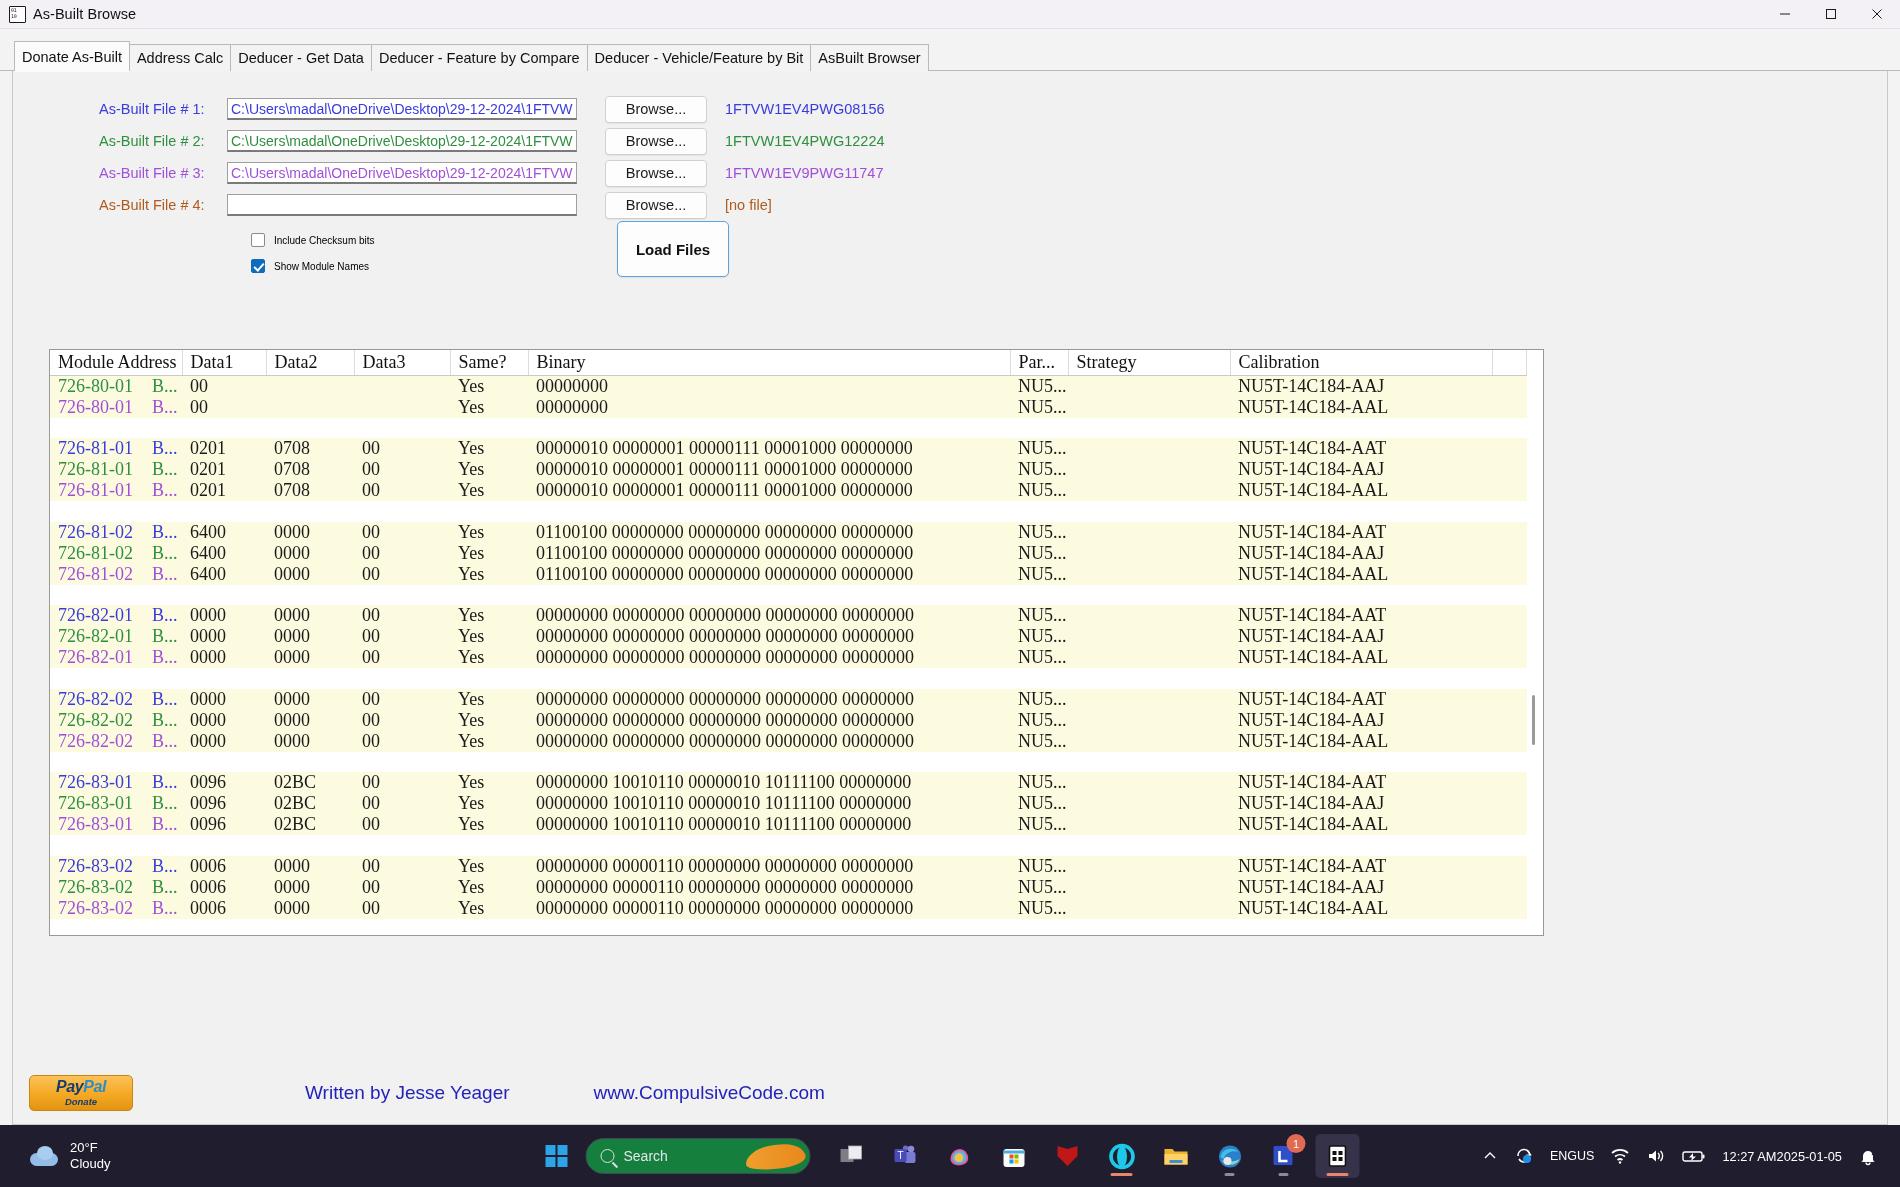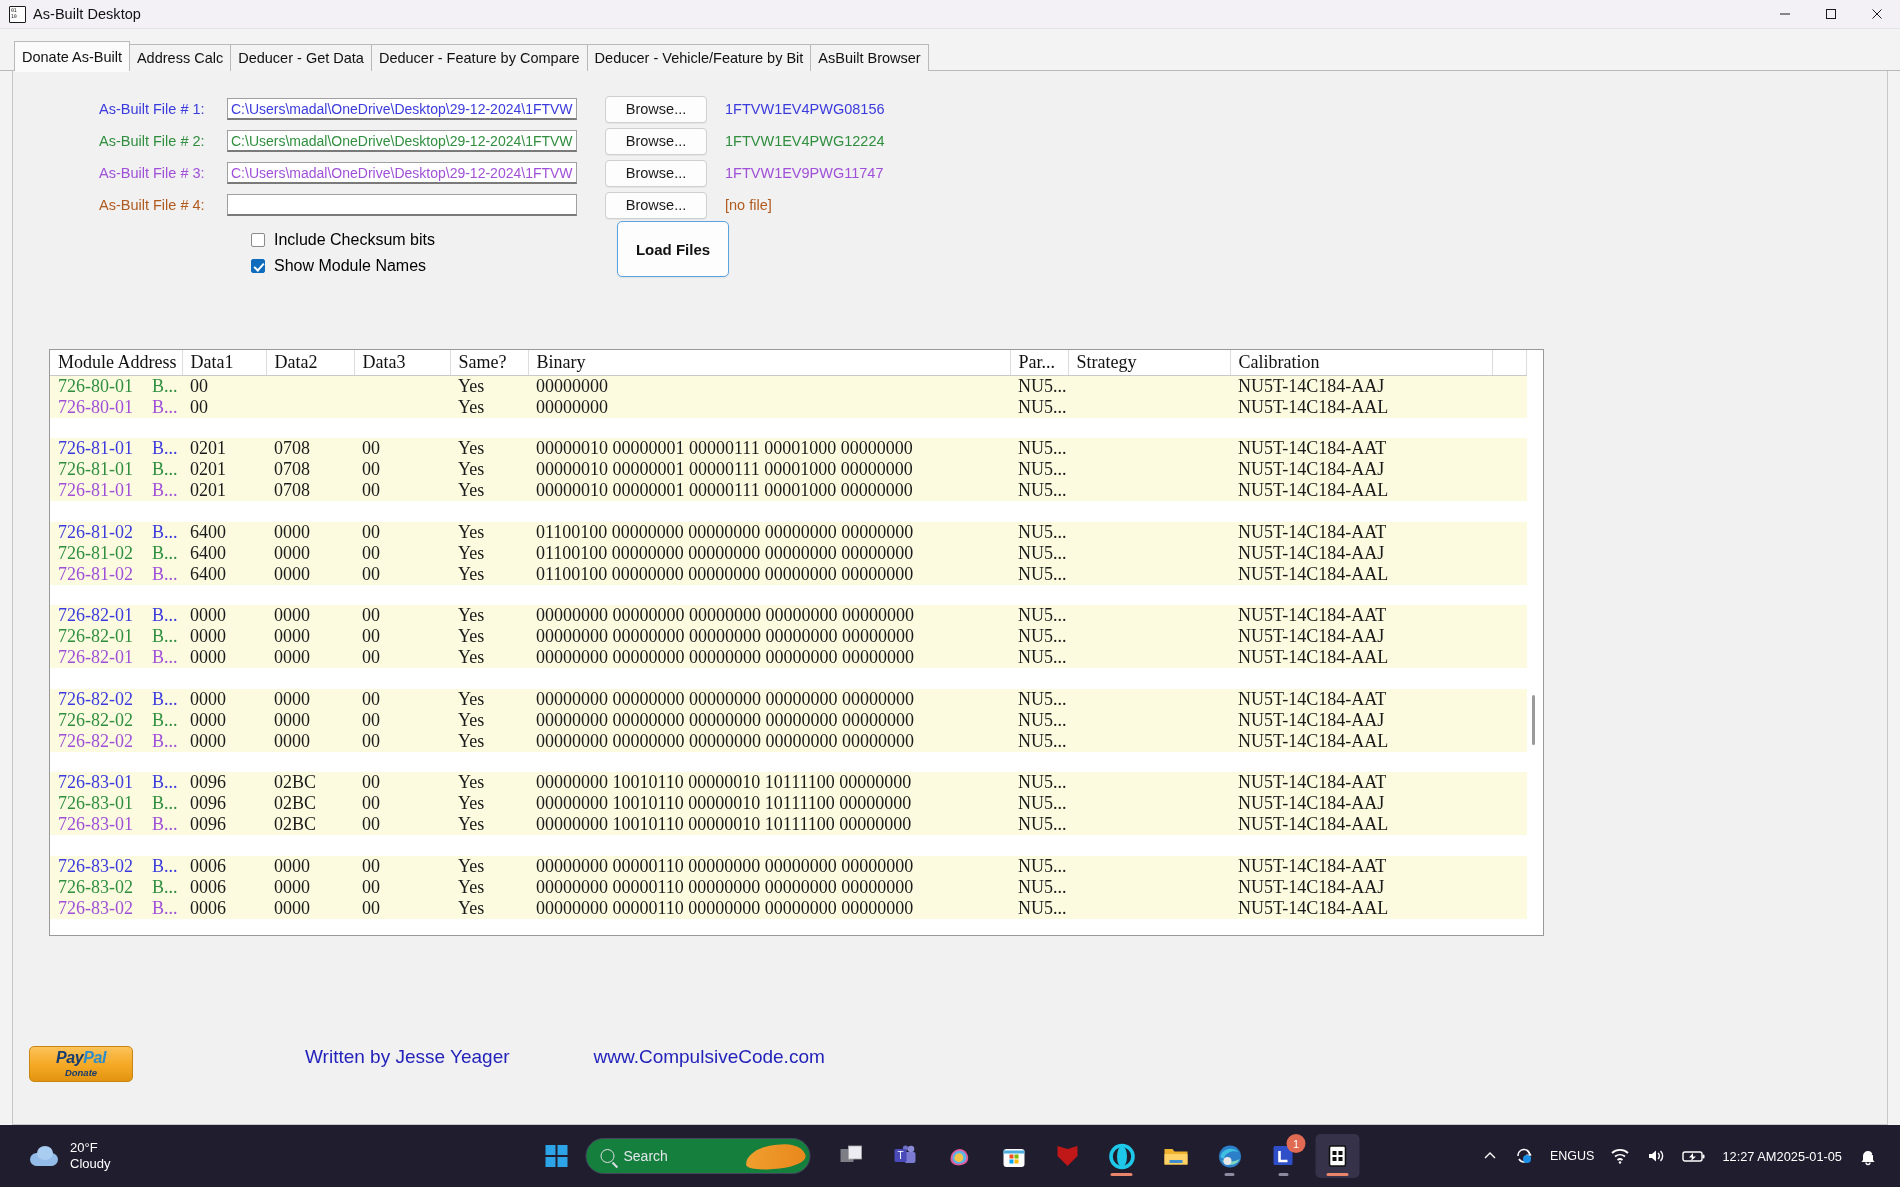--- a/index.html
+++ b/index.html
@@ -158,21 +158,21 @@
   
   #options-area {
     position: relative;
     height: 84px;
     margin-top: 6px;
   }
   .chk-row {
     display: flex; align-items: center;
     margin-left: 190px;
     height: 26px;
-    font-size: 16px;
+    font-size: 10px;
   }
   .chkbox {
     width: 14px; height: 14px;
     border: 1px solid #8a8a8a;
     background: #fff;
     border-radius: 2px;
     margin-right: 9px;
     flex: none;
     position: relative;
   }
@@ -270,24 +270,24 @@
     position: absolute;
     left: 5px; top: 345px;
     width: 3px; height: 50px;
     background: #9a9a9a;
     border-radius: 2px;
   }
 
   
   #footer {
     position: absolute;
-    left: 0; right: 0; bottom: 16px;
+    left: 0; right: 0; bottom: 0;
     height: 62px;
     background: #f1f1f1;
-    display: flex; align-items: flex-start;
+    display: flex; align-items: center;
   }
   #paypal-btn {
     margin-left: 16px;
     width: 104px; height: 36px;
     border-radius: 5px;
     background: linear-gradient(#fcc259, #f4a823 55%, #e29411);
     border: 1px solid #c98612;
     display: flex; flex-direction: column;
     align-items: center; justify-content: center;
     line-height: 1;
@@ -426,21 +426,21 @@
   #lang { font-size: 12.5px; line-height: 15px; text-align: center; }
   #clock { font-size: 12.8px; line-height: 17px; text-align: right; }
 </style>
 </head>
 <body>
 
 <div id="app-window">
 
   <div id="titlebar">
     <div class="tb-icon"></div>
-    <div class="tb-title">As-Built Desktop</div>
+    <div class="tb-title">As-Built Browse</div>
     <div class="tb-spacer"></div>
     <div class="win-btn">
       <svg width="12" height="12" viewBox="0 0 12 12">
           <line x1="1" y1="6" x2="11" y2="6" stroke="currentColor" stroke-width="1"></line>
         </svg>
     </div>
     <div class="win-btn">
       <svg width="12" height="12" viewBox="0 0 12 12">
           <rect x="1.5" y="1.5" width="9" height="9" fill="none" stroke="currentColor" stroke-width="1"></rect>
         </svg>

